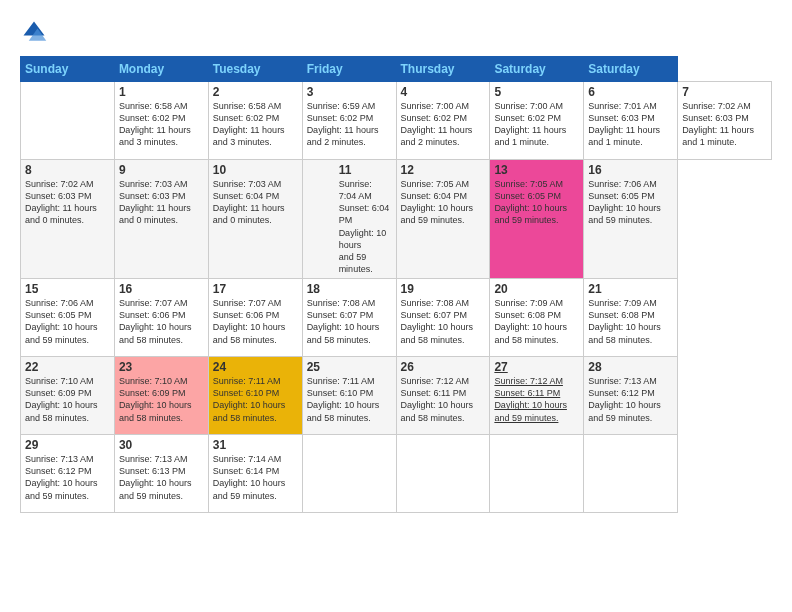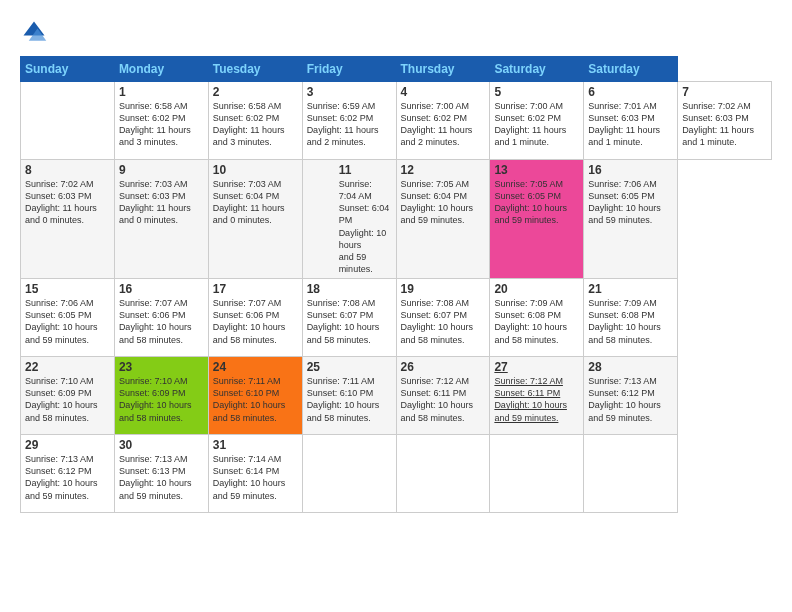--- a/index.html
+++ b/index.html
@@ -289,28 +289,28 @@
           </td>
         </tr>
         <tr>
           <td style="background: rgb(245, 245, 245);">
             <span class="day-num">22</span>
             <div class="cell-text">Sunrise: 7:10 AM</div>
             <div class="cell-text">Sunset: 6:09 PM</div>
             <div class="cell-text">Daylight: 10 hours</div>
             <div class="cell-text">and 58 minutes.</div>
           </td>
-          <td style="background: #84cc16;">
+          <td style="background: #fca5a5;">
             <span class="day-num">23</span>
             <div class="cell-text">Sunrise: 7:10 AM</div>
             <div class="cell-text">Sunset: 6:09 PM</div>
             <div class="cell-text">Daylight: 10 hours</div>
             <div class="cell-text">and 58 minutes.</div>
           </td>
-          <td style="background: #f97316; margin-left: 27px;">
+          <td style="background: #eab308; margin-left: 27px;">
             <span class="day-num">24</span>
             <div class="cell-text">Sunrise: 7:11 AM</div>
             <div class="cell-text">Sunset: 6:10 PM</div>
             <div class="cell-text">Daylight: 10 hours</div>
             <div class="cell-text">and 58 minutes.</div>
           </td>
           <td style="background: rgb(245, 245, 245);">
             <span class="day-num">25</span>
             <div class="cell-text">Sunrise: 7:11 AM</div>
             <div class="cell-text">Sunset: 6:10 PM</div>

